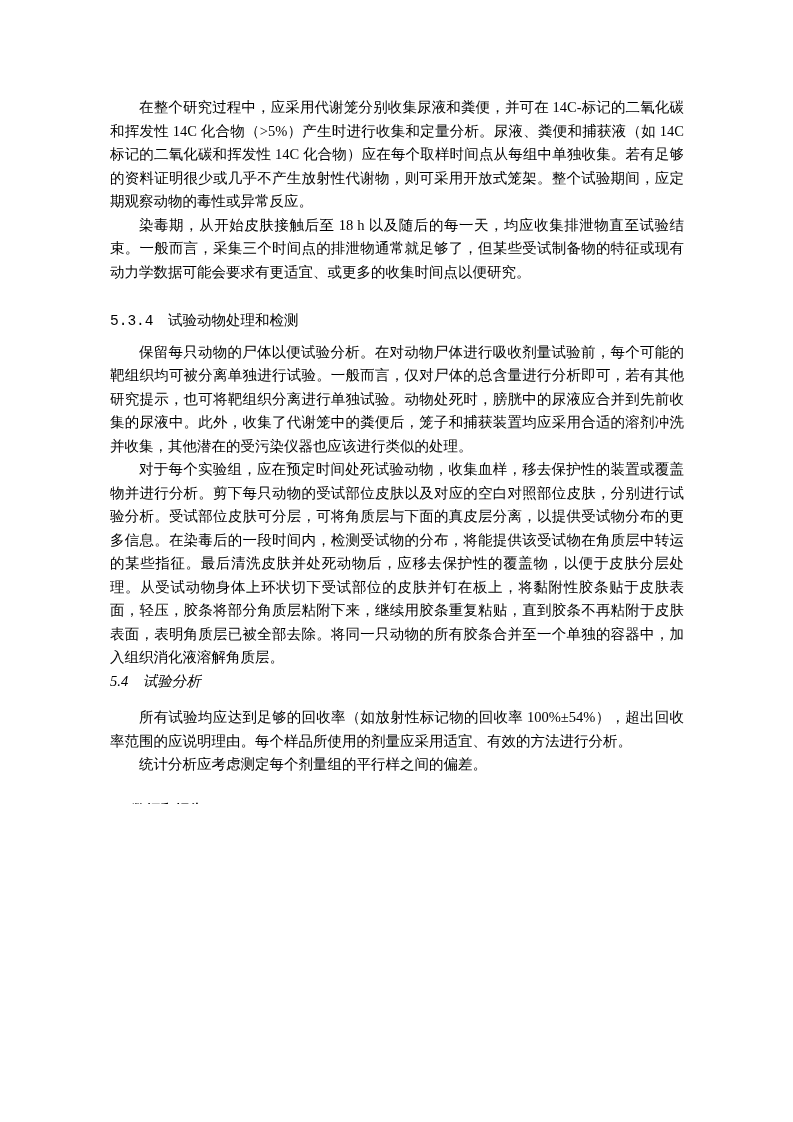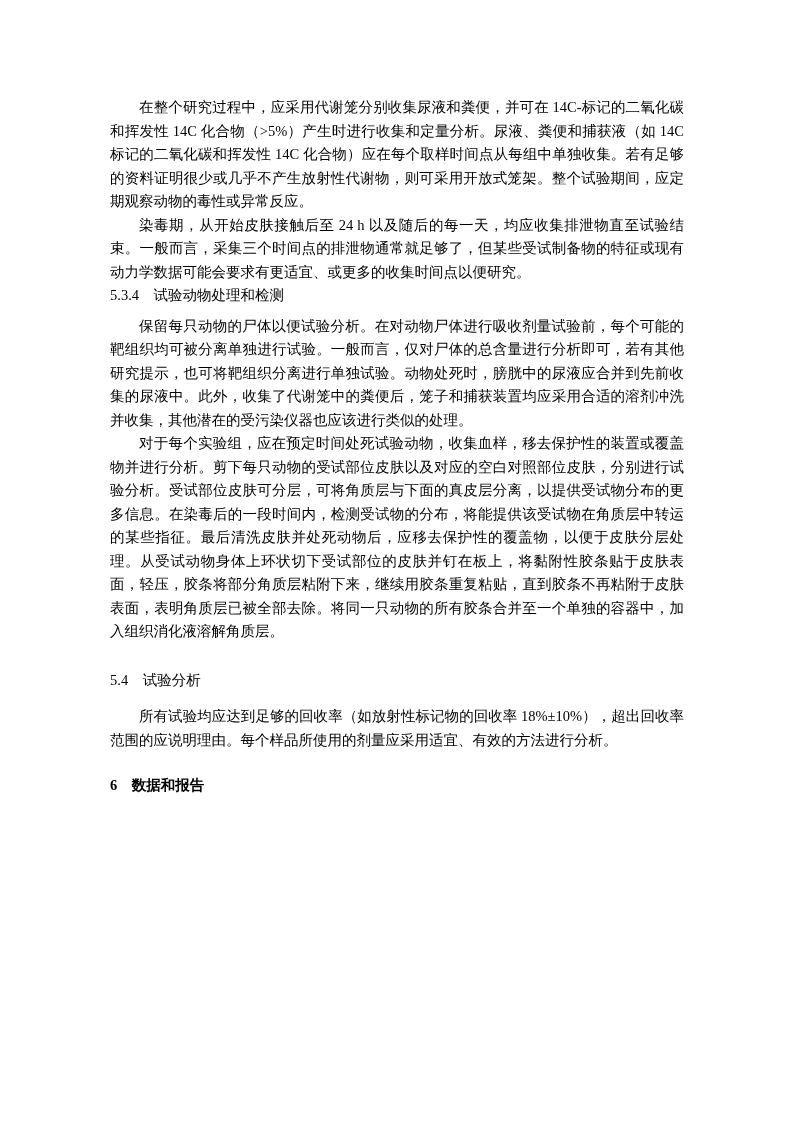--- a/index.html
+++ b/index.html
@@ -32,50 +32,51 @@
     word-break: break-all;
   }
   .heading {
     margin: 0;
     text-align: left;
   }
   .heading .hnum {
     display: inline-block;
     margin-right: 1em;
   }
-  .heading-534 { margin-bottom: 7px; }
-  .heading-54  { margin-top: 25px; margin-bottom: 13px; }
+  .heading-534 { margin-top: 26px; margin-bottom: 7px; font-family: Liberation Mono, monospace; }
+  .heading-54  { margin-bottom: 13px; font-style: italic; }
   .heading-6   { margin-top: 22px; margin-bottom: 0; font-weight: bold; font-family: Liberation Serif, serif; }
   .heading-61  { margin-top: 13px; margin-bottom: 0; }
 </style>
 </head>
 <body>
 
 <div class="page">
   <div class="content">
 
     <p class="body-para">在整个研究过程中，应采用代谢笼分别收集尿液和粪便，并可在 14C-标记的二氧化碳和挥发性 14C 化合物（&gt;5%）产生时进行收集和定量分析。尿液、粪便和捕获液（如 14C 标记的二氧化碳和挥发性 14C 化合物）应在每个取样时间点从每组中单独收集。若有足够的资料证明很少或几乎不产生放射性代谢物，则可采用开放式笼架。整个试验期间，应定期观察动物的毒性或异常反应。</p>
 
-    <p class="body-para">染毒期，从开始皮肤接触后至 24 h 以及随后的每一天，均应收集排泄物直至试验结束。一般而言，采集三个时间点的排泄物通常就足够了，但某些受试制备物的特征或现有动力学数据可能会要求有更适宜、或更多的收集时间点以便研究。</p>
+    <p class="body-para">染毒期，从开始皮肤接触后至 18 h 以及随后的每一天，均应收集排泄物直至试验结束。一般而言，采集三个时间点的排泄物通常就足够了，但某些受试制备物的特征或现有动力学数据可能会要求有更适宜、或更多的收集时间点以便研究。</p>
 
 
     <div class="heading heading-534">
       <span class="hnum">5.3.4</span><span class="htitle">试验动物处理和检测</span>
     </div>
 
     <p class="body-para">保留每只动物的尸体以便试验分析。在对动物尸体进行吸收剂量试验前，每个可能的靶组织均可被分离单独进行试验。一般而言，仅对尸体的总含量进行分析即可，若有其他研究提示，也可将靶组织分离进行单独试验。动物处死时，膀胱中的尿液应合并到先前收集的尿液中。此外，收集了代谢笼中的粪便后，笼子和捕获装置均应采用合适的溶剂冲洗并收集，其他潜在的受污染仪器也应该进行类似的处理。</p>
 
     <p class="body-para">对于每个实验组，应在预定时间处死试验动物，收集血样，移去保护性的装置或覆盖物并进行分析。剪下每只动物的受试部位皮肤以及对应的空白对照部位皮肤，分别进行试验分析。受试部位皮肤可分层，可将角质层与下面的真皮层分离，以提供受试物分布的更多信息。在染毒后的一段时间内，检测受试物的分布，将能提供该受试物在角质层中转运的某些指征。最后清洗皮肤并处死动物后，应移去保护性的覆盖物，以便于皮肤分层处理。从受试动物身体上环状切下受试部位的皮肤并钉在板上，将黏附性胶条贴于皮肤表面，轻压，胶条将部分角质层粘附下来，继续用胶条重复粘贴，直到胶条不再粘附于皮肤表面，表明角质层已被全部去除。将同一只动物的所有胶条合并至一个单独的容器中，加入组织消化液溶解角质层。</p>
 
     <div class="heading heading-54">
       <span class="hnum">5.4</span><span class="htitle">试验分析</span>
     </div>
 
-    <p class="body-para">所有试验均应达到足够的回收率（如放射性标记物的回收率 18%±10%），超出回收率范围的应说明理由。每个样品所使用的剂量应采用适宜、有效的方法进行分析。</p>
+    <p class="body-para">所有试验均应达到足够的回收率（如放射性标记物的回收率 100%±54%），超出回收率范围的应说明理由。每个样品所使用的剂量应采用适宜、有效的方法进行分析。</p>
 
+    <p class="body-para">统计分析应考虑测定每个剂量组的平行样之间的偏差。</p>
 
     <div class="heading heading-6">
       <span class="hnum">6</span><span class="htitle">数据和报告</span>
     </div>
 
     <div class="heading heading-61">
       <span class="hnum">4.8</span><span class="htitle">数据</span>
     </div>
 
   </div>

